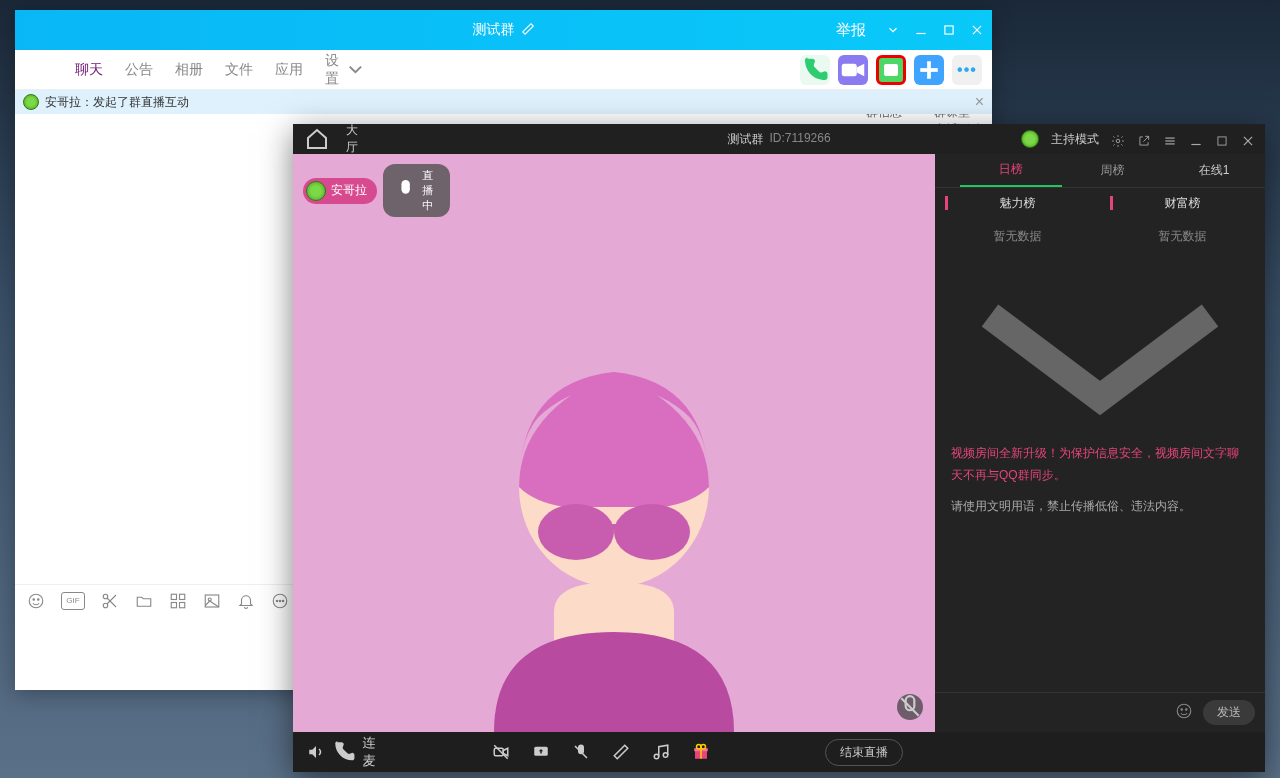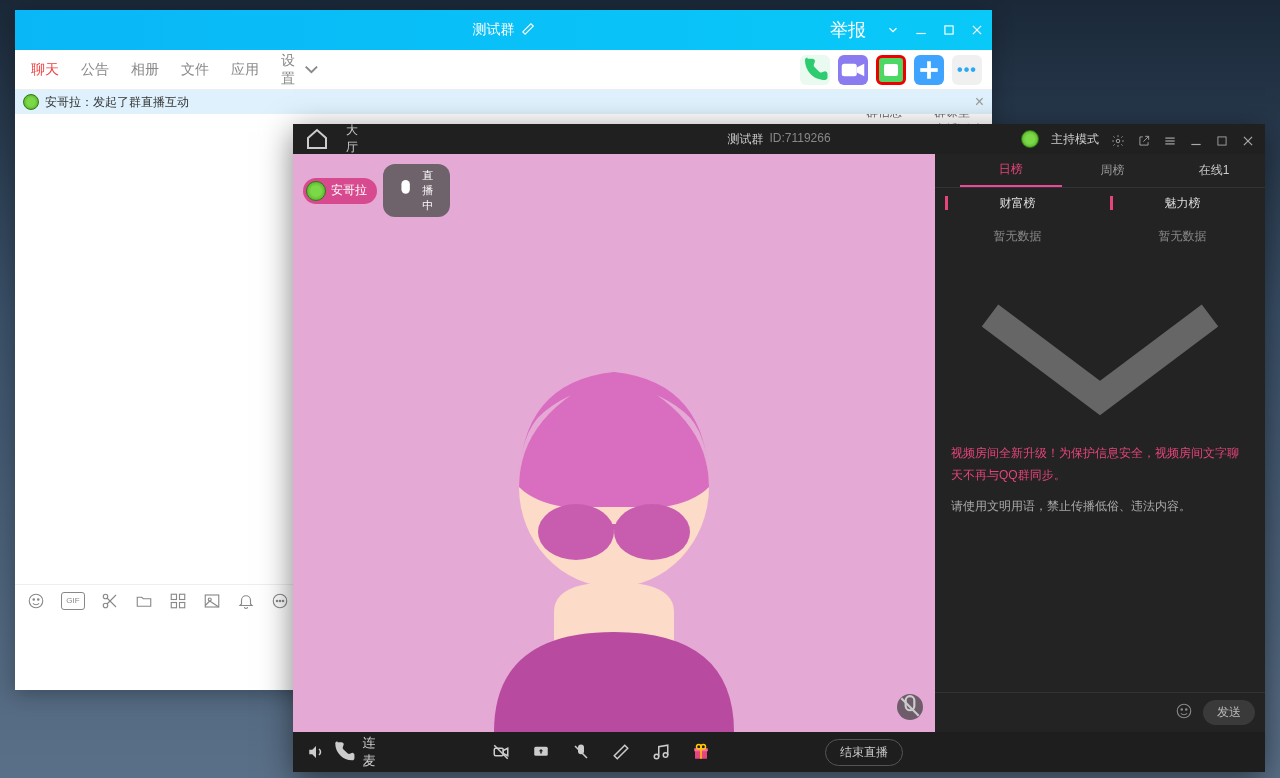--- a/index.html
+++ b/index.html
@@ -3,26 +3,26 @@
 <meta charset="utf-8">
 <style>
 * { margin: 0; padding: 0; box-sizing: border-box; font-family: "Microsoft YaHei", sans-serif; }
 body { width: 1280px; height: 778px; background: linear-gradient(180deg, #1a2838 0%, #3a5068 40%, #5a7088 100%); overflow: hidden; position: relative; }
 
 
 .chat-window { position: absolute; left: 15px; top: 10px; width: 977px; height: 680px; background: #fff; box-shadow: 0 4px 20px rgba(0,0,0,0.3); }
 .chat-titlebar { height: 40px; background: linear-gradient(90deg, #09b7f7 0%, #09c9f8 100%); display: flex; align-items: center; position: relative; color: #fff; font-size: 14px; }
 .chat-title-text { position: absolute; left: 50%; transform: translateX(-50%); display: flex; align-items: center; gap: 6px; }
 .titlebar-controls { position: absolute; right: 8px; display: flex; align-items: center; gap: 14px; }
-.report { font-size: 18px; margin-right: 6px; }
+.report { font-size: 15px; margin-right: 6px; }
 .titlebar-icon { width: 14px; height: 14px; display: inline-flex; align-items: center; justify-content: center; cursor: pointer; }
 
 .chat-tabs { height: 40px; display: flex; align-items: center; padding: 0 16px; gap: 22px; border-bottom: 1px solid #eee; position: relative; }
 .tab { font-size: 14px; color: #888; cursor: pointer; display: flex; align-items: center; gap: 4px; }
-.tab.active { color: #ef4444; font-weight: 500; }
+.tab.active { color: #701a75; font-weight: 500; margin-left: 44px; }
 .chat-actions { position: absolute; right: 10px; display: flex; gap: 8px; align-items: center; }
 .action-btn { width: 30px; height: 30px; border-radius: 6px; display: flex; align-items: center; justify-content: center; cursor: pointer; }
 .action-green { background: #4dd865; }
 .action-purple { background: #8a7bf0; }
 .action-blue { background: #3fa4ff; }
 .action-highlight { border: 3px solid #e00; }
 .action-more { background: #f0f0f0; color: #2aa9f5; font-weight: bold; letter-spacing: 1px; }
 
 .chat-submenu { position: absolute; right: 10px; top: 94px; display: flex; gap: 32px; font-size: 12px; color: #666; }
 
@@ -51,21 +51,21 @@
 .streamer-chip { background: #d84a8f; color: #fff; border-radius: 14px; padding: 3px 10px 3px 3px; display: flex; align-items: center; gap: 5px; font-size: 12px; }
 .chip-avatar { width: 20px; height: 20px; border-radius: 50%; background: radial-gradient(circle, #7bd847 40%, #4a9c1f 100%); border: 1px solid #2d7a0f; }
 .live-status-chip { background: rgba(80,80,80,0.8); color: #fff; border-radius: 12px; padding: 4px 10px; font-size: 11px; display: flex; align-items: center; gap: 4px; }
 
 .avatar-illust { position: absolute; left: 50%; bottom: 0; transform: translateX(-50%); width: 420px; height: 420px; }
 .mic-badge { position: absolute; right: 12px; bottom: 12px; width: 26px; height: 26px; border-radius: 50%; background: rgba(60,60,60,0.7); display: flex; align-items: center; justify-content: center; color: #ccc; }
 
 .side-panel { width: 330px; background: #232323; display: flex; flex-direction: column; color: #ccc; font-size: 12px; }
 .rank-tabs { height: 34px; display: flex; border-bottom: 1px solid #333; }
 .rank-tab { flex: 1; display: flex; align-items: center; justify-content: center; cursor: pointer; color: #999; }
-.rank-tab.active { color: #e6447c; border-bottom: 2px solid #ec4899; margin-left: 25px; }
+.rank-tab.active { color: #e6447c; border-bottom: 2px solid #22c55e; margin-left: 25px; }
 .online-count { color: #ccc; }
 .sub-rank { height: 30px; display: flex; }
 .sub-rank-item { flex: 1; display: flex; align-items: center; justify-content: center; color: #ddd; position: relative; }
 .sub-rank-item.active::before { content: ""; position: absolute; left: 10px; width: 3px; height: 14px; background: #e6447c; }
 .nodata-row { display: flex; }
 .nodata { flex: 1; text-align: center; color: #888; padding: 10px 0; font-size: 12px; }
 .collapse-row { text-align: center; padding: 4px 0; color: #666; cursor: pointer; }
 .msg-area { padding: 12px 16px; line-height: 1.8; }
 .msg-warning { color: #e6447c; }
 .msg-notice { color: #aaa; margin-top: 10px; }
@@ -307,22 +307,22 @@
       </div>
     </div>
 
     <div class="side-panel">
       <div class="rank-tabs">
         <div class="rank-tab active">日榜</div>
         <div class="rank-tab">周榜</div>
         <div class="rank-tab online-count">在线1</div>
       </div>
       <div class="sub-rank">
+        <div class="sub-rank-item active">魅力榜</div>
         <div class="sub-rank-item active">财富榜</div>
-        <div class="sub-rank-item active">魅力榜</div>
       </div>
       <div class="nodata-row">
         <div class="nodata">暂无数据</div>
         <div class="nodata">暂无数据</div>
       </div>
       <div class="collapse-row">
         <svg width="20" height="10" viewBox="0 0 24 12" fill="none" stroke="#666" stroke-width="2">
             <path d="M4 4l8 6 8-6"></path>
           </svg>
       </div>

